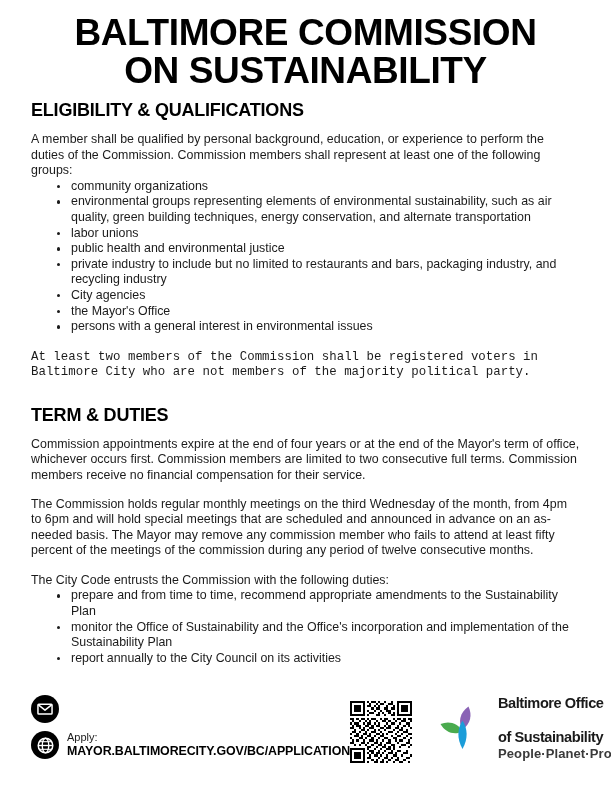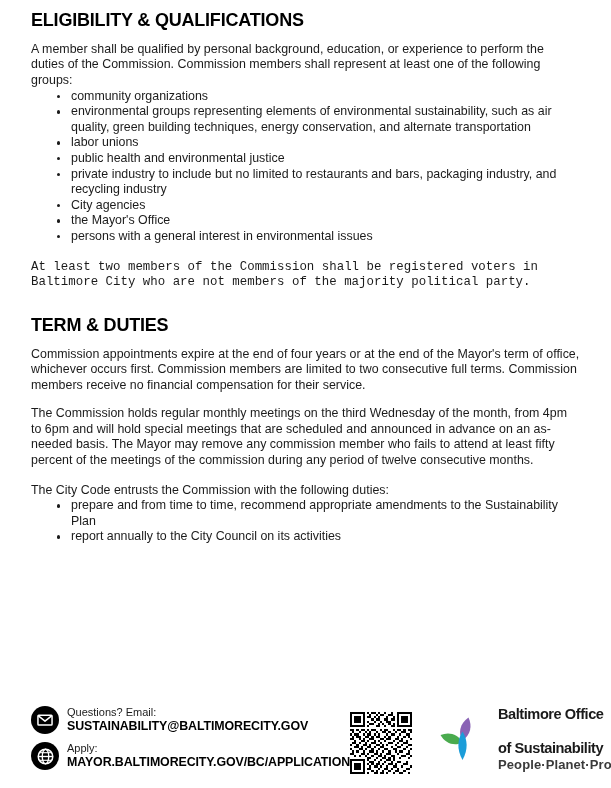--- a/index.html
+++ b/index.html
@@ -161,20 +161,24 @@
     font-weight: 700;
     color: #3a3a3a;
     letter-spacing: 0.1px;
   }
 </style>
 </head>
 <body>
 
 <div class="page">
 
+  <h1 class="doc-title">
+    <span class="tline">BALTIMORE COMMISSION</span>
+    <span class="tline">ON SUSTAINABILITY</span>
+  </h1>
 
   <h2 class="section-heading" id="eligibility-heading">ELIGIBILITY &amp; QUALIFICATIONS</h2>
 
   <p class="para gap-after-heading">A member shall be qualified by personal background, education, or experience to perform the duties of the Commission. Commission members shall represent at least one of the following groups:</p>
 
   <ul class="bullets bullets-block">
     <li>community organizations</li>
     <li>environmental groups representing elements of environmental sustainability, such as air quality, green building techniques, energy conservation, and alternate transportation</li>
     <li>labor unions</li>
     <li>public health and environmental justice</li>
@@ -189,37 +193,34 @@
   <h2 class="section-heading" id="term-heading" style="margin-top:25px;">TERM &amp; DUTIES</h2>
 
   <p class="para gap-after-heading">Commission appointments expire at the end of four years or at the end of the Mayor's term of office, whichever occurs first. Commission members are limited to two consecutive full terms. Commission members receive no financial compensation for their service.</p>
 
   <p class="para">The Commission holds regular monthly meetings on the third Wednesday of the month, from 4pm to 6pm and will hold special meetings that are scheduled and announced in advance on an as-needed basis. The Mayor may remove any commission member who fails to attend at least fifty percent of the meetings of the commission during any period of twelve consecutive months.</p>
 
   <p class="para" style="margin-top:14px;">The City Code entrusts the Commission with the following duties:</p>
 
   <ul class="bullets bullets-tight">
     <li>prepare and from time to time, recommend appropriate amendments to the Sustainability Plan</li>
+    <li>monitor the Office of Sustainability and the Office's incorporation and implementation of the Sustainability Plan</li>
     <li>report annually to the City Council on its activities</li>
   </ul>
 
   <div class="footer">
 
     <div class="contacts">
 
       <div class="contact-row">
         <span class="circle-icon">
           <svg width="18" height="18" viewBox="0 0 24 24" aria-hidden="true">
             <rect x="2.6" y="5.6" width="18.8" height="13.2" rx="1.1" fill="none" stroke="#ffffff" stroke-width="2"></rect>
             <path d="M3.2 6.4 L12 13.6 L20.8 6.4" fill="none" stroke="#ffffff" stroke-width="2" stroke-linejoin="round"></path>
           </svg>
-        </span>
-        <span class="contact-text">
-          <span class="contact-label">Questions? Email:</span>
-          <span class="contact-value">SUSTAINABILITY@BALTIMORECITY.GOV</span>
         </span>
       </div>
 
       <div class="contact-row">
         <span class="circle-icon">
           <svg width="19" height="19" viewBox="0 0 24 24" aria-hidden="true">
             <circle cx="12" cy="12" r="9.2" fill="none" stroke="#ffffff" stroke-width="1.9"></circle>
             <ellipse cx="12" cy="12" rx="4.1" ry="9.2" fill="none" stroke="#ffffff" stroke-width="1.7"></ellipse>
             <line x1="2.8" y1="12" x2="21.2" y2="12" stroke="#ffffff" stroke-width="1.7"></line>
             <line x1="4.2" y1="7.2" x2="19.8" y2="7.2" stroke="#ffffff" stroke-width="1.4"></line>

